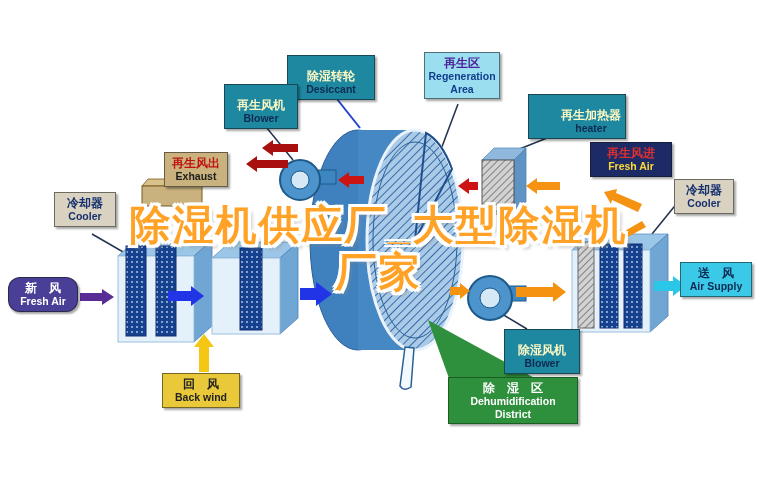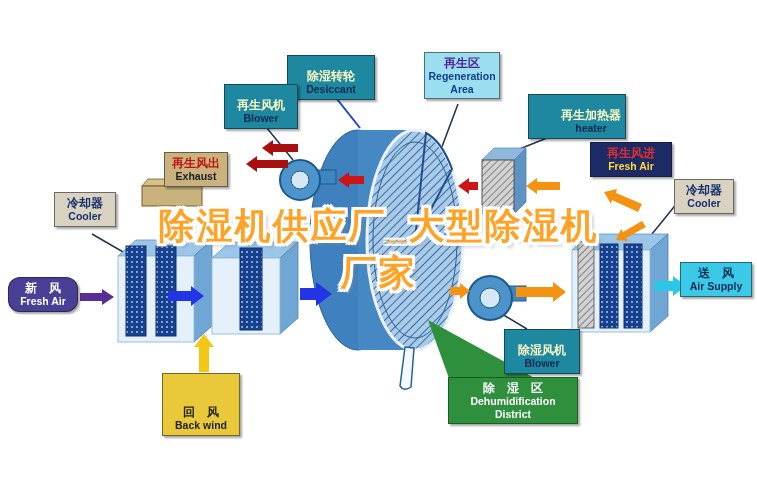--- a/index.html
+++ b/index.html
@@ -35,29 +35,29 @@
 
   .purple      { background:#4A3F96; }
   .purple .zh  { color:#ffffff; }
   .purple .en  { color:#ffffff; }
 
   .aqua      { background:#3BC9E8; }
   .aqua .zh  { color:#0E2A52; }
   .aqua .en  { color:#0E2A52; }
 
   .yellowbox      { background:#E9C93A; }
-  .yellowbox .zh  { color:#222222;margin-top:28px; }
+  .yellowbox .zh  { color:#222222; }
   .yellowbox .en  { color:#222222; }
 
   .green      { background:#2E8F3C; border-color:#1A5E22; }
   .green .zh  { color:#ffffff;text-align:right; }
   .green .en  { color:#ffffff; }
 
   .watermark { position:absolute; left:0; width:100%; top:202px; z-index:30; text-align:center;
-               font-weight:700; font-size:36px; letter-spacing:2px; line-height:47px; color:#FFA226;
+               font-weight:700; font-size:41px; letter-spacing:2px; line-height:47px; color:#FFA226;
                pointer-events:none;
                text-shadow:
                  -3px -3px 0 #fff, 3px -3px 0 #fff, -3px 3px 0 #fff, 3px 3px 0 #fff,
                  -3px 0 0 #fff, 3px 0 0 #fff, 0 -3px 0 #fff, 0 3px 0 #fff,
                  5px 5px 3px rgba(140,140,140,.35); }
 </style>
 </head>
 <body>
 
 <div class="stage">

